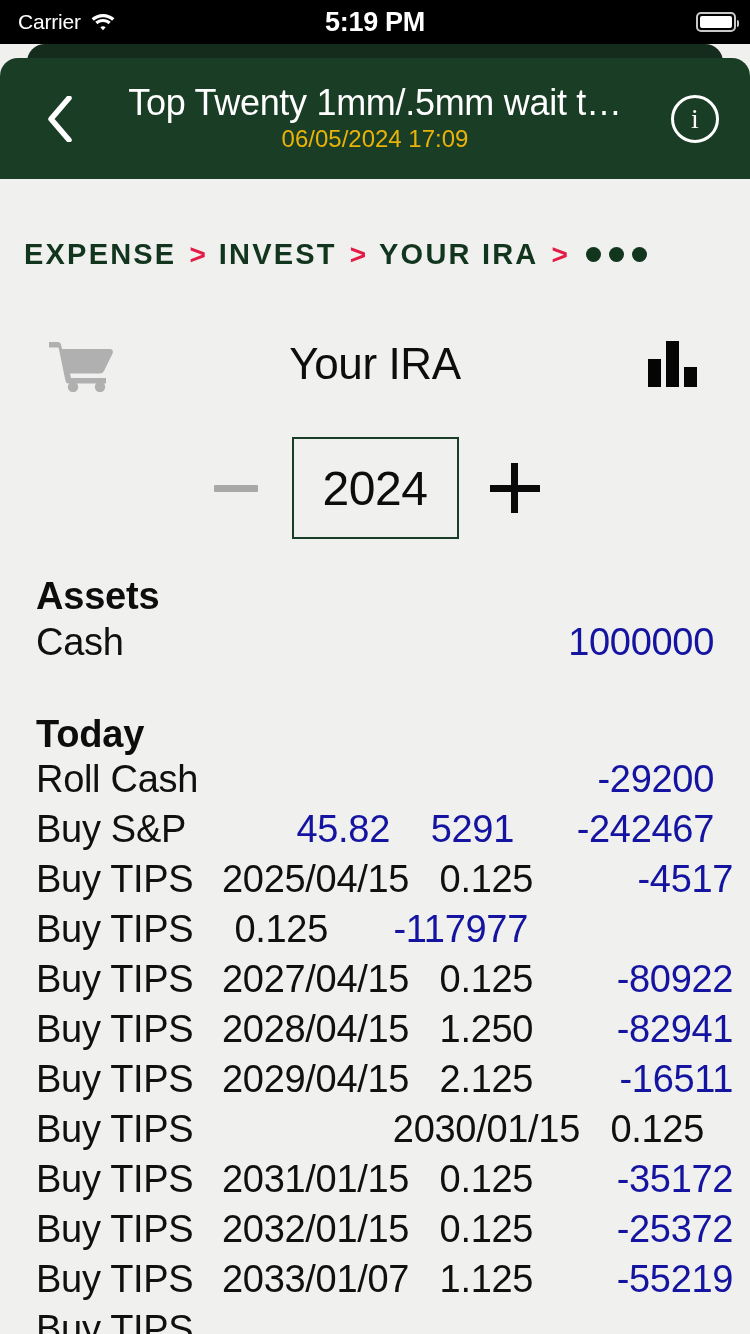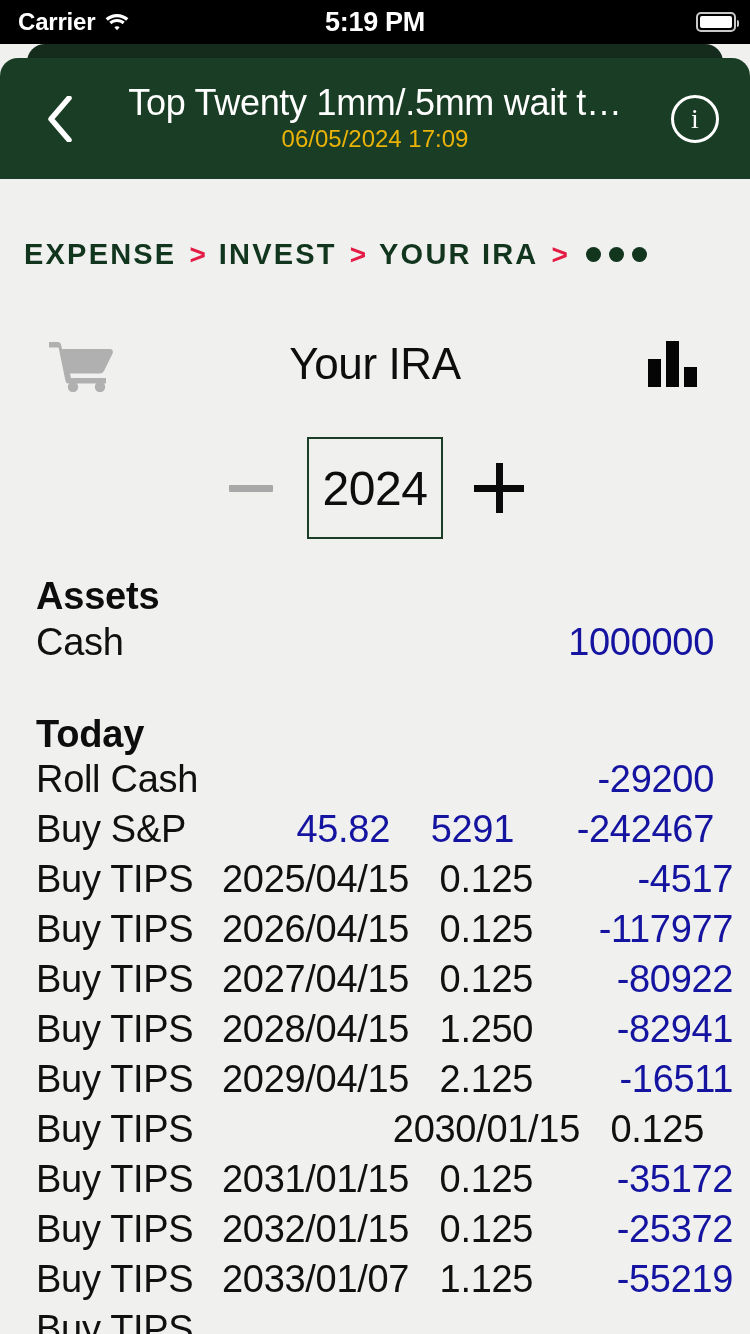--- a/index.html
+++ b/index.html
@@ -10,21 +10,21 @@
     overflow:hidden;
   }
   #app { position:relative; width:750px; height:1334px; overflow:hidden; background:#f0f0ef; }
 
   
   .statusbar{
     position:relative; height:44px; background:#000; color:#fff;
     display:flex; align-items:center; z-index:5;
   }
   .sb-left{ position:absolute; left:18px; top:0; height:44px; display:flex; align-items:center; gap:8px; }
-  .sb-carrier{ font-size:24px; letter-spacing:-0.2px;font-weight:bold; }
+  .sb-carrier{ font-size:21px; letter-spacing:-0.2px; }
   .sb-center{ position:absolute; left:0; right:0; text-align:center; font-size:27px; font-weight:600; letter-spacing:-0.3px; }
   .sb-right{ position:absolute; right:14px; top:0; height:44px; display:flex; align-items:center; }
   .wifi{ width:28px; height:20px; display:block; }
   .battery{ width:40px; height:20px; border:2.5px solid #c9c9c9; border-radius:5px; position:relative; }
   .battery::after{ content:""; position:absolute; right:-5px; top:6px; width:2.5px; height:7px; background:#c9c9c9; border-radius:0 2px 2px 0; }
   .battery i{ display:block; position:absolute; left:2px; top:2px; bottom:2px; width:calc(100% - 4px); background:#fff; border-radius:2px; }
 
   
   .navwrap{ position:relative; height:135px; z-index:4; }
   .nav-back-layer{
@@ -84,21 +84,21 @@
   .bar-b{ width:13px; height:46px; }
   .bar-c{ width:13px; height:20px; }
 
   .stepper{
     display:flex; align-items:center; justify-content:center; gap:0;
     margin-top:18px; height:130px;
   }
   .step-minus{ width:112px; display:flex; align-items:center; justify-content:center; }
   .step-minus i{ display:block; width:44px; height:7px; background:#a8a8a8; border-radius:1px; }
   .year-box{
-    width:136px; height:102px; border:2px solid #1a3d25; background:transparent;
+    width:167px; height:102px; border:2px solid #1a3d25; background:transparent;
     display:flex; align-items:center; justify-content:center;
   }
   .year-val{ font-size:48px; color:#0d0d0d; letter-spacing:-0.5px; }
   .step-plus{ width:112px; display:flex; align-items:center; justify-content:center; position:relative; }
   .step-plus i{ position:absolute; background:#0a0a0a; }
   .step-plus i.h{ width:50px; height:7px; }
   .step-plus i.v{ width:7px; height:50px; }
 
   
   .list{ margin-top:20px; }
@@ -231,21 +231,20 @@
           <div class="c-amt">-242467</div>
         </div>
         <div class="row">
           <div class="c-label">Buy TIPS</div>
           <div class="c-mid1 dark">2025/04/15</div>
           <div class="c-mid2 dark">0.125</div>
           <div class="c-amt">-4517</div>
         </div>
         <div class="row">
           <div class="c-label">Buy TIPS</div>
-          <div class="c-mid1 dark">2026/04/15</div>
           <div class="c-mid2 dark">0.125</div>
           <div class="c-amt">-117977</div>
         </div>
         <div class="row">
           <div class="c-label">Buy TIPS</div>
           <div class="c-mid1 dark">2027/04/15</div>
           <div class="c-mid2 dark">0.125</div>
           <div class="c-amt">-80922</div>
         </div>
         <div class="row">

